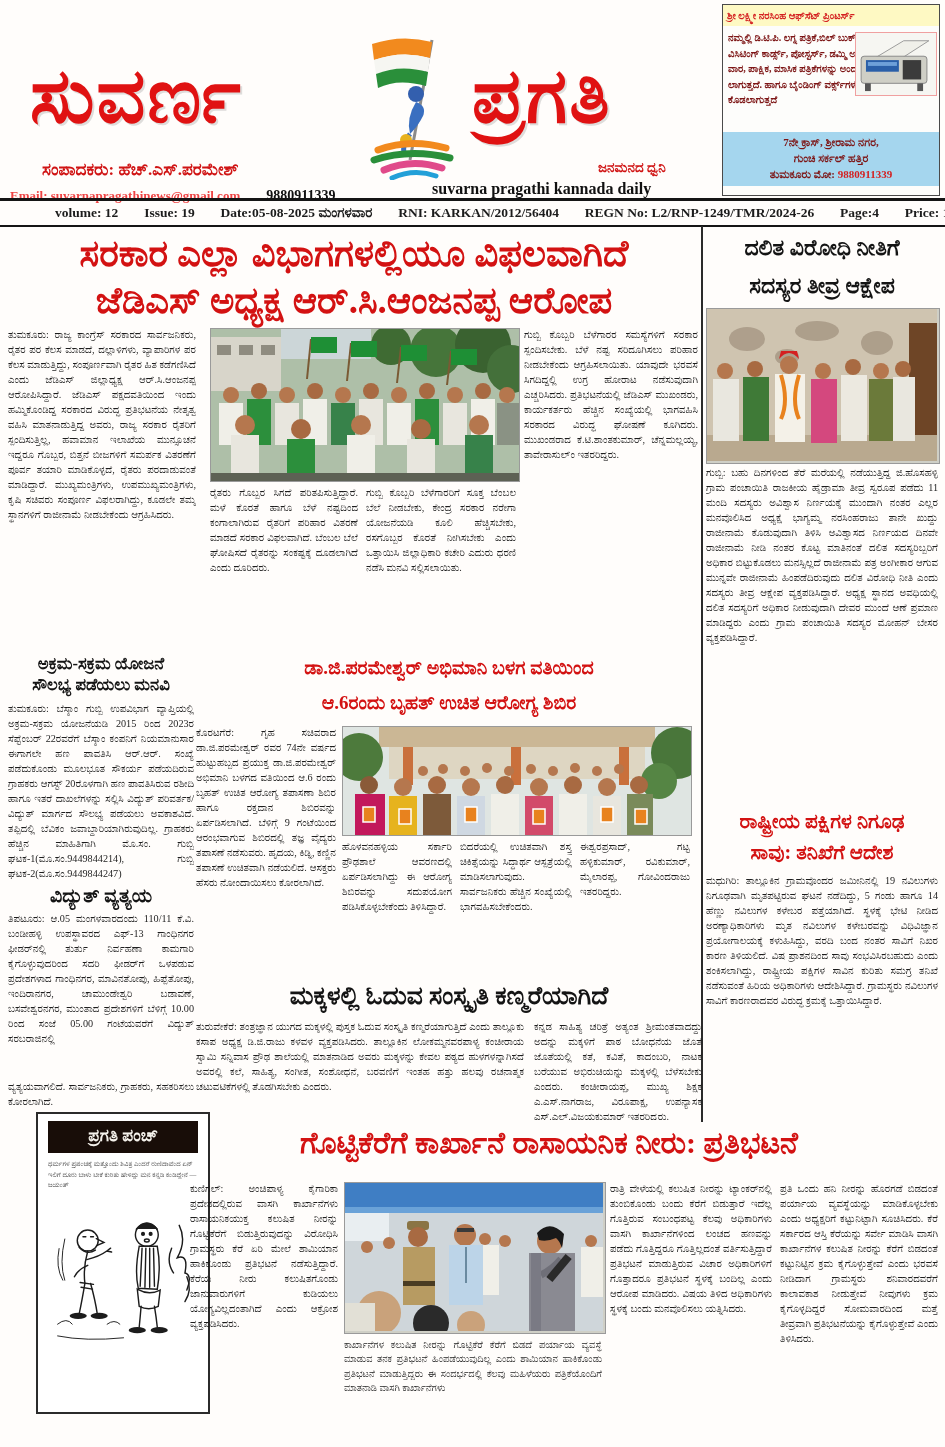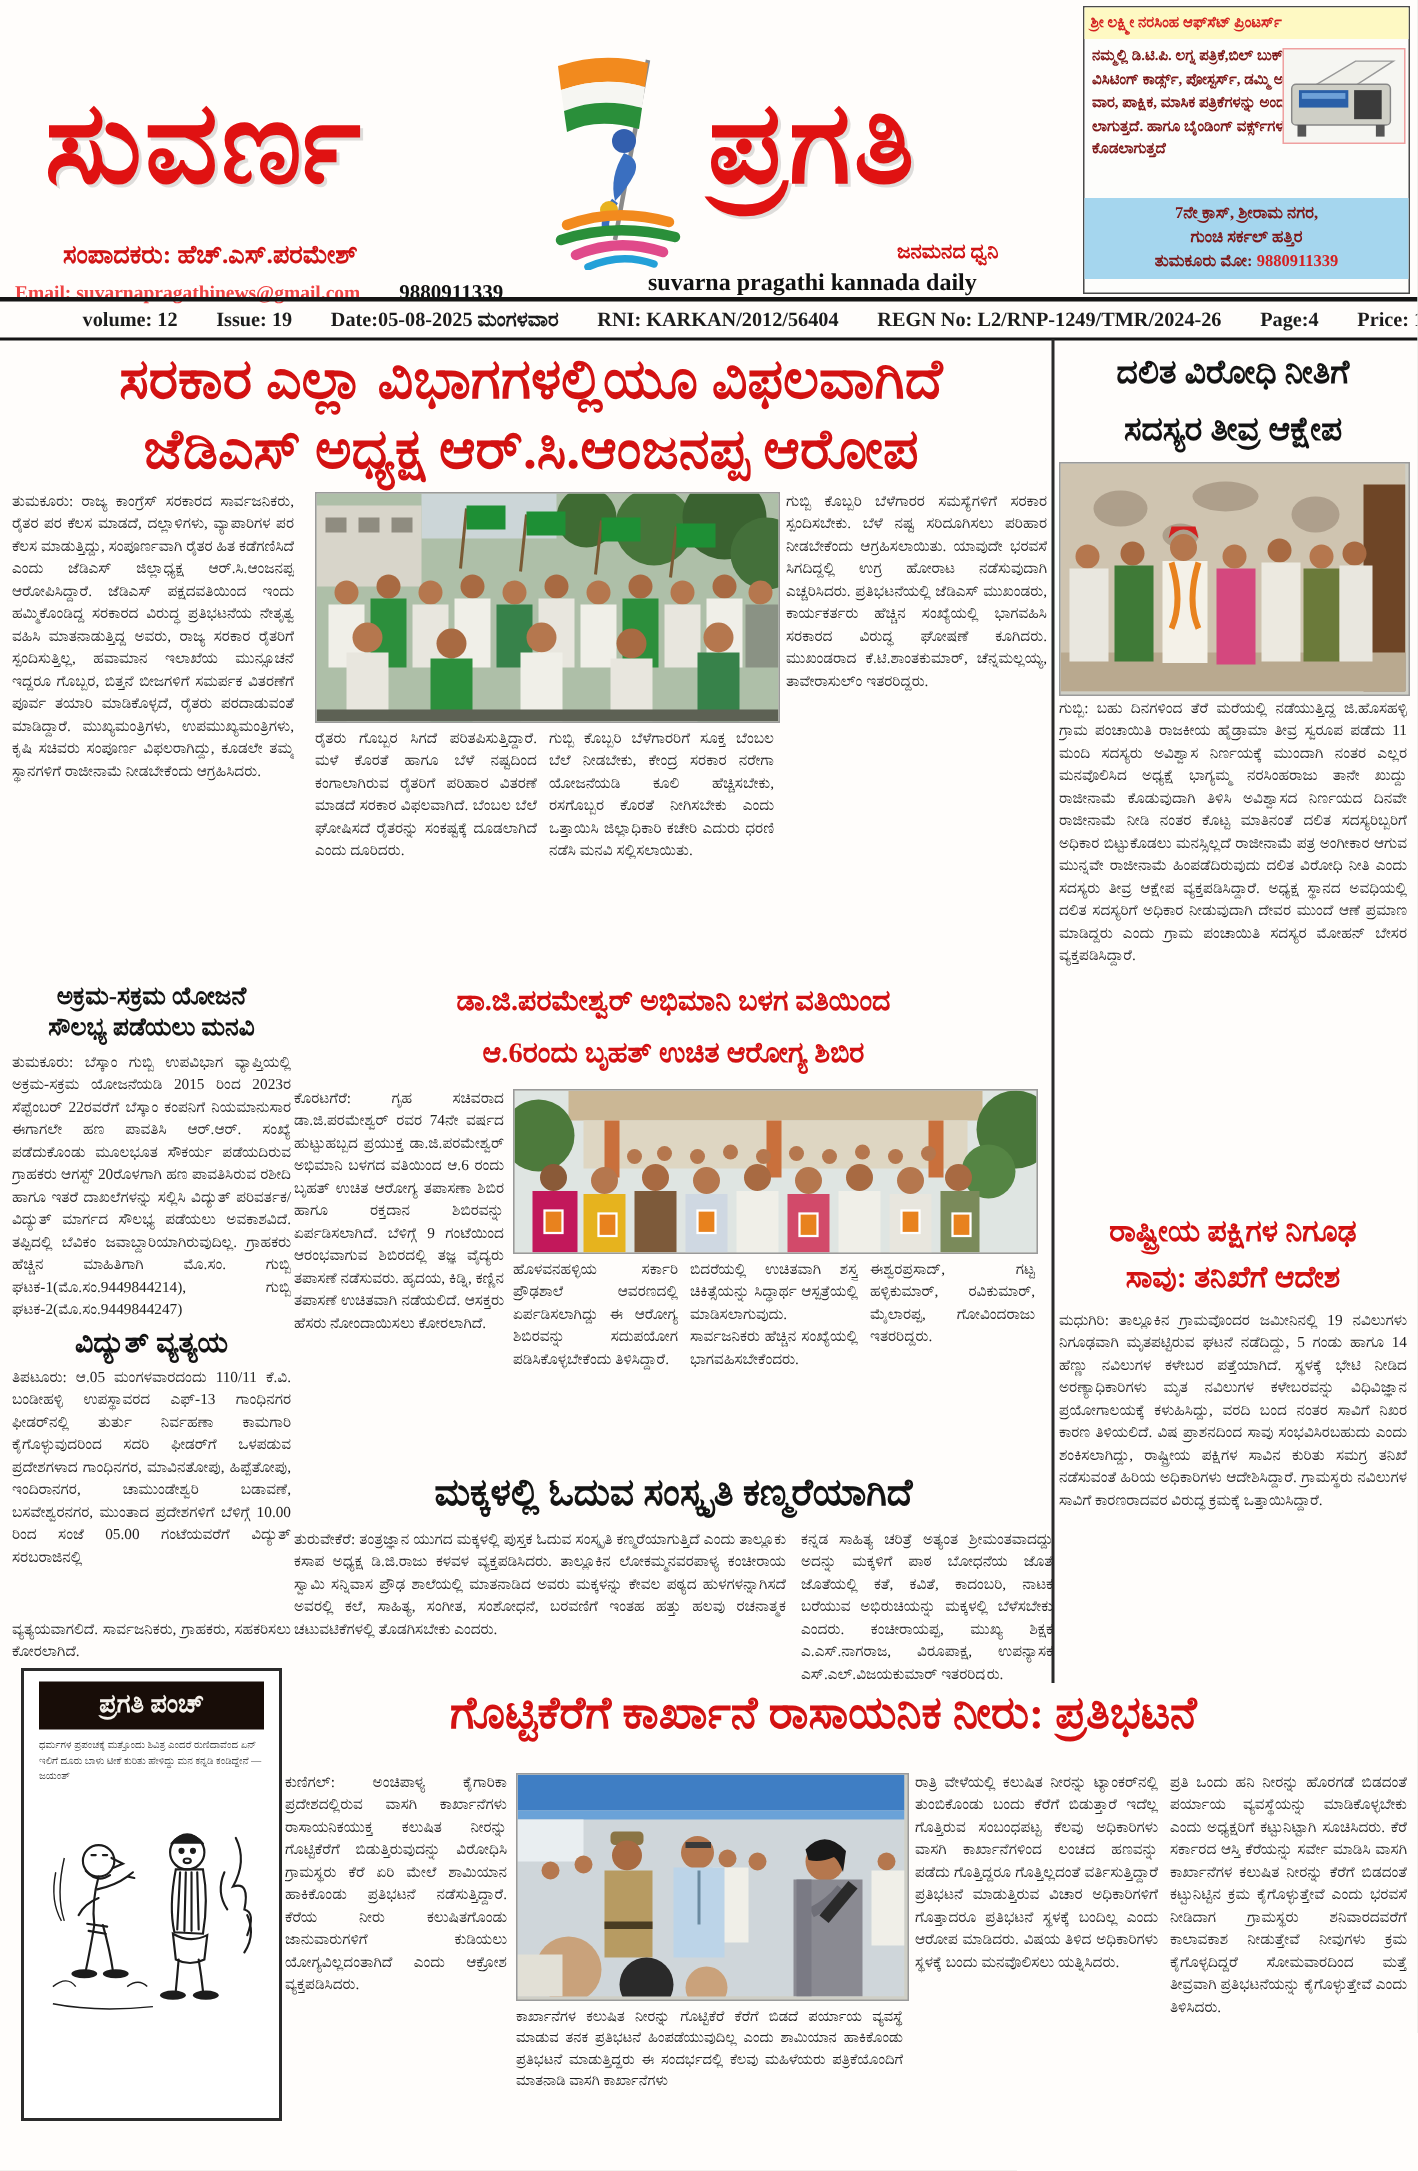--- a/index.html
+++ b/index.html
@@ -25,21 +25,21 @@
            font-weight:bold;font-size:13.5px;padding:0 14px 0 55px;justify-content:space-between;}
   
   .hl-red{color:#d31212;font-weight:bold;text-align:center;}
   .hl-black{color:#141414;font-weight:bold;text-align:center;}
   
   .body{font-size:10.2px;line-height:1.47;text-align:justify;color:#1d1d1d;overflow:hidden;}
   .subhead{font-weight:bold;color:#141414;text-align:center;line-height:1.25;}
   .vrule{background:#2a2a2a;}
   .photo{border:1px solid #9a9a9a;overflow:hidden;background:#cfcfc6;}
   
-  .cartoon-box{border:2px solid #2b2b2b;background:#fff;}
+  .cartoon-box{border:2px solid #2b2b2b;background:#fff;margin-left:22px;}
   .cartoon-head{background:#180d08;color:#f5f2ec;font-weight:bold;font-size:17px;text-align:center;
                 padding:5px 0 7px;margin:7px 10px 0;}
   .cartoon-quote{font-size:6.8px;color:#3c3c3c;line-height:1.55;padding:6px 10px 0;text-align:left;}
   .cartoon-cap{font-size:9px;font-weight:bold;color:#202020;line-height:1.5;padding:0 0 0 24px;}
 </style>
 </head>
 <body>
 
 <div id="page">
 

